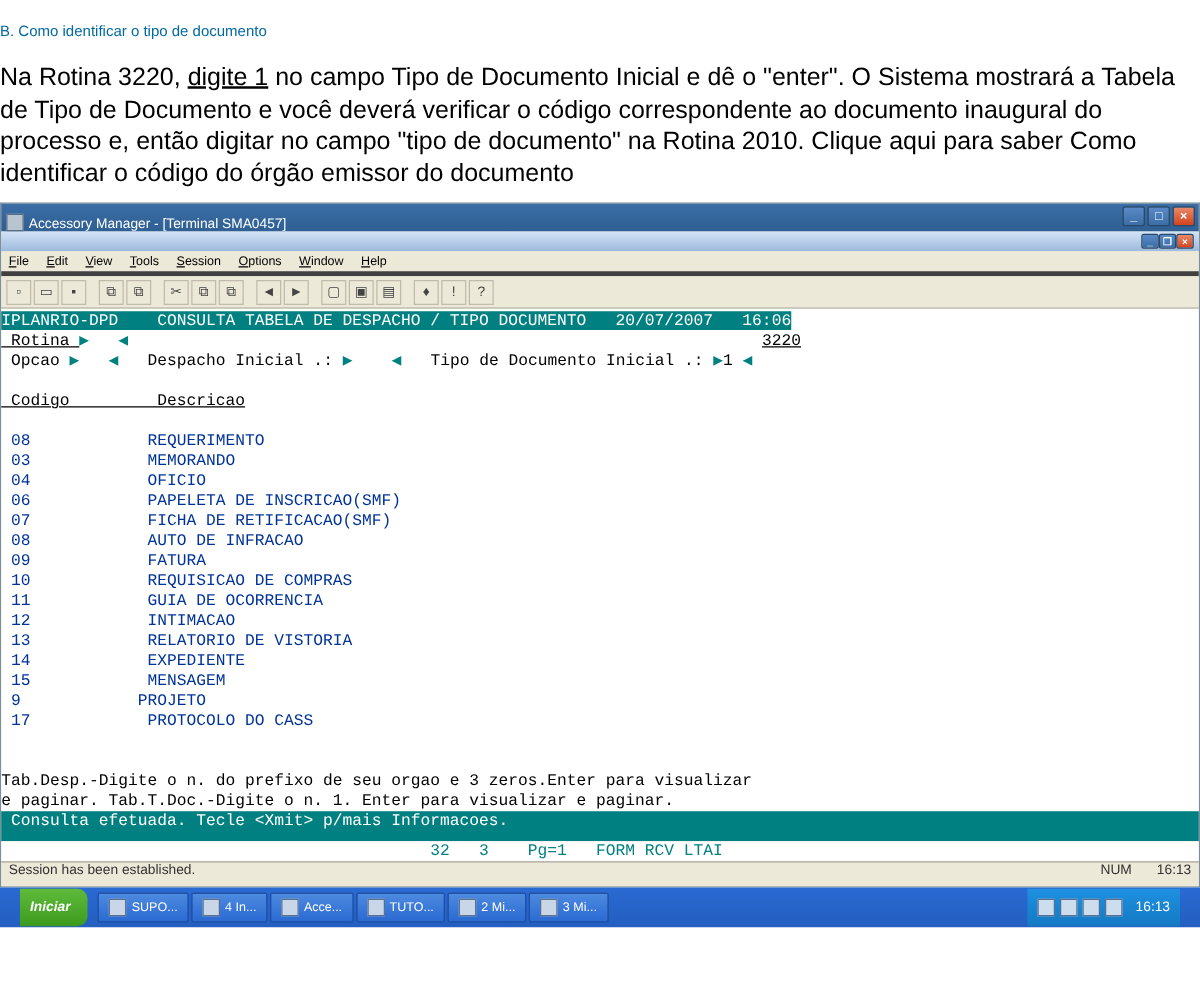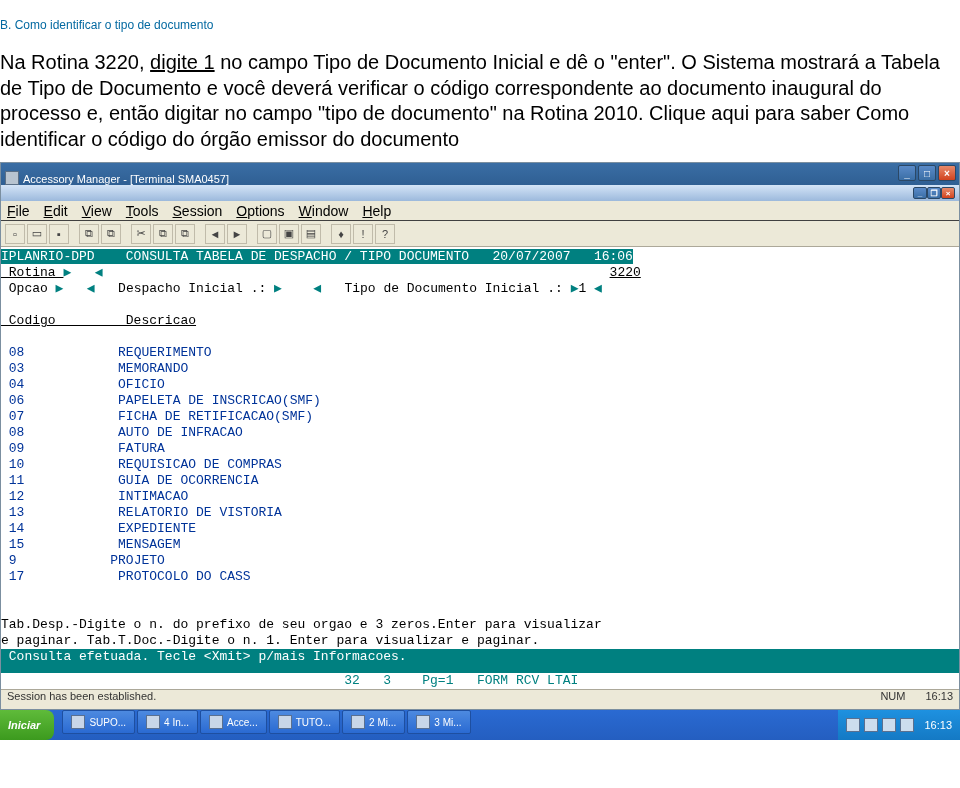--- a/index.html
+++ b/index.html
@@ -11,40 +11,40 @@
 
 .app{border:1px solid #7b8fa0;margin-top:8px;background:#ece9d8}
 .titlebar{height:22px;background:linear-gradient(#3a6ea5,#2f5f93);display:flex;align-items:flex-end;font-size:11px;color:#fff;padding:0 4px;position:relative}
 .titlebar .ico{width:14px;height:14px;background:#b8c4d0;margin-right:4px;border:1px solid #5a6f86}
 .winbtns{position:absolute;right:3px;top:2px;display:flex;gap:2px}
 .wbtn{width:18px;height:16px;border:1px solid #2b4866;background:linear-gradient(#5a8ac8,#3a6ea5);display:flex;align-items:center;justify-content:center;color:#fff;font-size:10px;font-weight:bold;border-radius:2px}
 .wbtn.close{background:linear-gradient(#e88a6a,#d2431e)}
 .subtb{height:16px;background:linear-gradient(#d4e4f7,#9cb9dc);display:flex;justify-content:flex-end;align-items:center;padding:0 4px;font-size:9px}
 .subtb .wbtn{width:14px;height:12px;font-size:8px}
 
-.menubar{height:20px;background:#ece9d8;display:flex;align-items:center;gap:14px;padding:0 6px;font-size:14px;border-bottom:1px solid #404040}
+.menubar{height:20px;background:#ece9d8;display:flex;align-items:center;gap:14px;padding:0 6px;font-size:10px;border-bottom:4px solid #404040}
 .menubar span{color:#000}
 .menubar .u{text-decoration:underline}
 
 .toolbar{height:26px;background:#ece9d8;display:flex;align-items:center;gap:2px;padding:0 4px;border-bottom:1px solid #aca899}
 .tbtn{width:20px;height:20px;border:1px solid #c0bbaa;background:#ece9d8;display:flex;align-items:center;justify-content:center;font-size:11px;color:#444}
 .tsep{width:6px}
 
 .term{font-family:"Courier New",monospace;font-size:13px;line-height:16px;background:#fff;color:#008080;padding:2px 0 0 0;white-space:pre}
 .term .hd{background:#008080;color:#fff}
 .term .bk{color:#000}
 .term .bl{color:#003399}
 .term .tri{color:#008080}
 
 .statusline{background:#008080;color:#fff;font-family:"Courier New",monospace;font-size:13px;white-space:pre;height:24px;line-height:16px}
 .statusline2{background:#fff;color:#008080;font-family:"Courier New",monospace;font-size:13px;white-space:pre;height:16px;line-height:16px}
 
 .bottomstatus{height:20px;background:#ece9d8;border-top:1px solid #aca899;display:flex;align-items:flex-start;font-size:11px;color:#333;padding:0 6px;gap:12px;justify-content:space-between}
 
-.taskbar{height:30px;background:linear-gradient(#2a6ad2,#245ec0);display:flex;gap:2px;padding:0;font-size:11px;color:#fff}
+.taskbar{height:30px;background:linear-gradient(#2a6ad2,#245ec0);display:flex;align-items:center;gap:2px;padding:16px;font-size:11px;color:#fff}
 .start{height:30px;padding:0 14px 0 8px;background:linear-gradient(#5fbb3a,#3c9a1e);display:flex;align-items:center;font-weight:bold;font-style:italic;border-radius:0 8px 8px 0}
 .tbitem{height:24px;padding:0 8px;background:linear-gradient(#4d8ae0,#2a6ad2);border:1px solid #1e4fa0;display:flex;align-items:center;gap:4px;border-radius:2px;font-size:10px}
 .tbitem .ti{width:14px;height:14px;background:#c8d6e8;border:1px solid #5a7090}
 .tray{margin-left:auto;height:30px;background:linear-gradient(#1e91e0,#1479c4);display:flex;align-items:center;padding:0 8px;gap:4px}
 .tray .tico{width:14px;height:14px;background:#cde;border:1px solid #5a7090}
 </style>
 </head>
 <body>
 
 <div class="doc">

